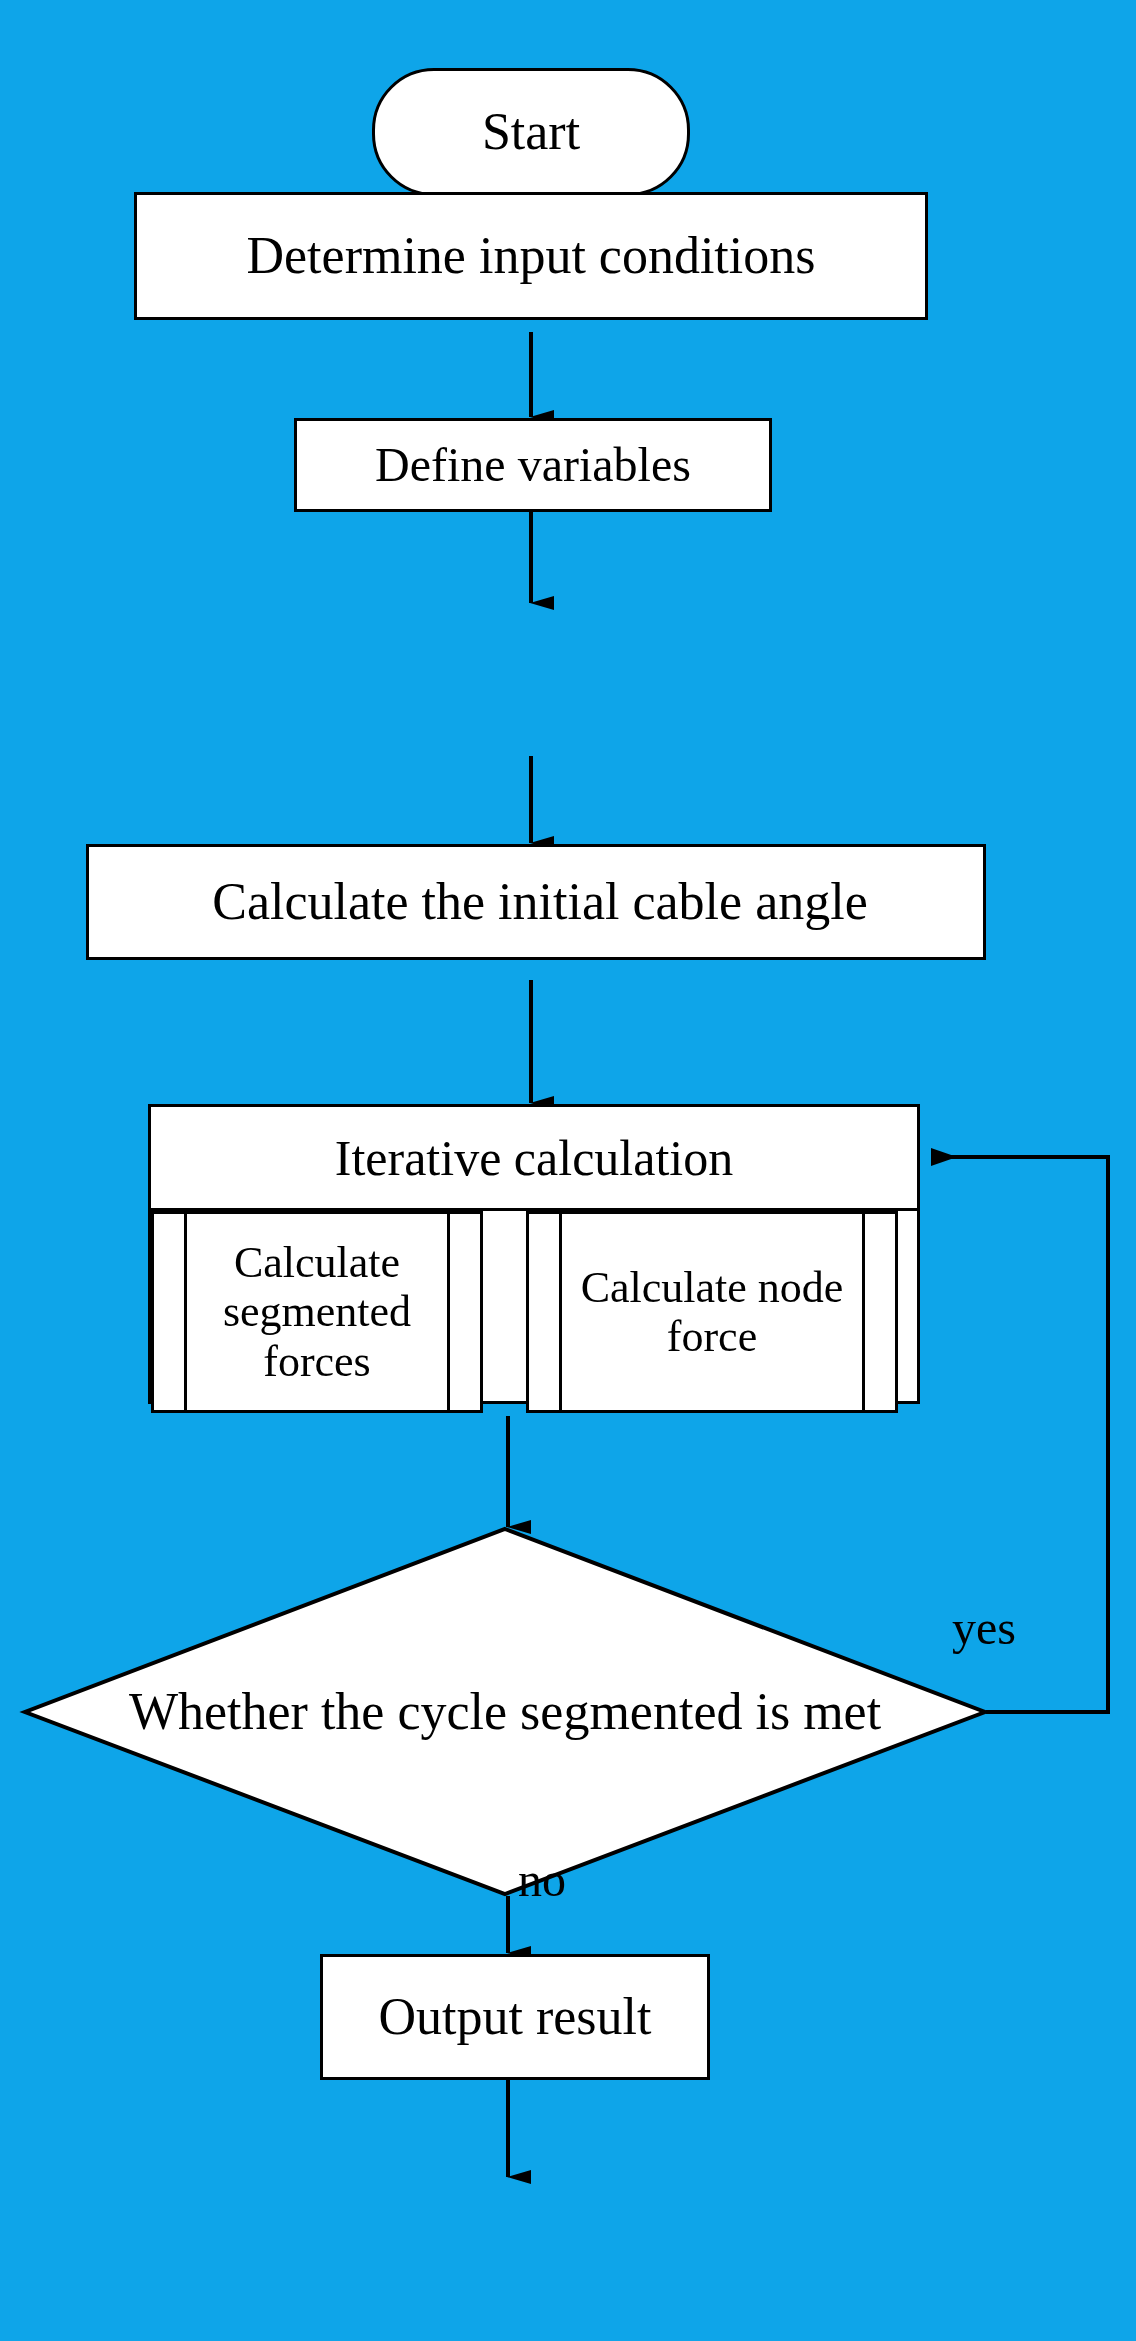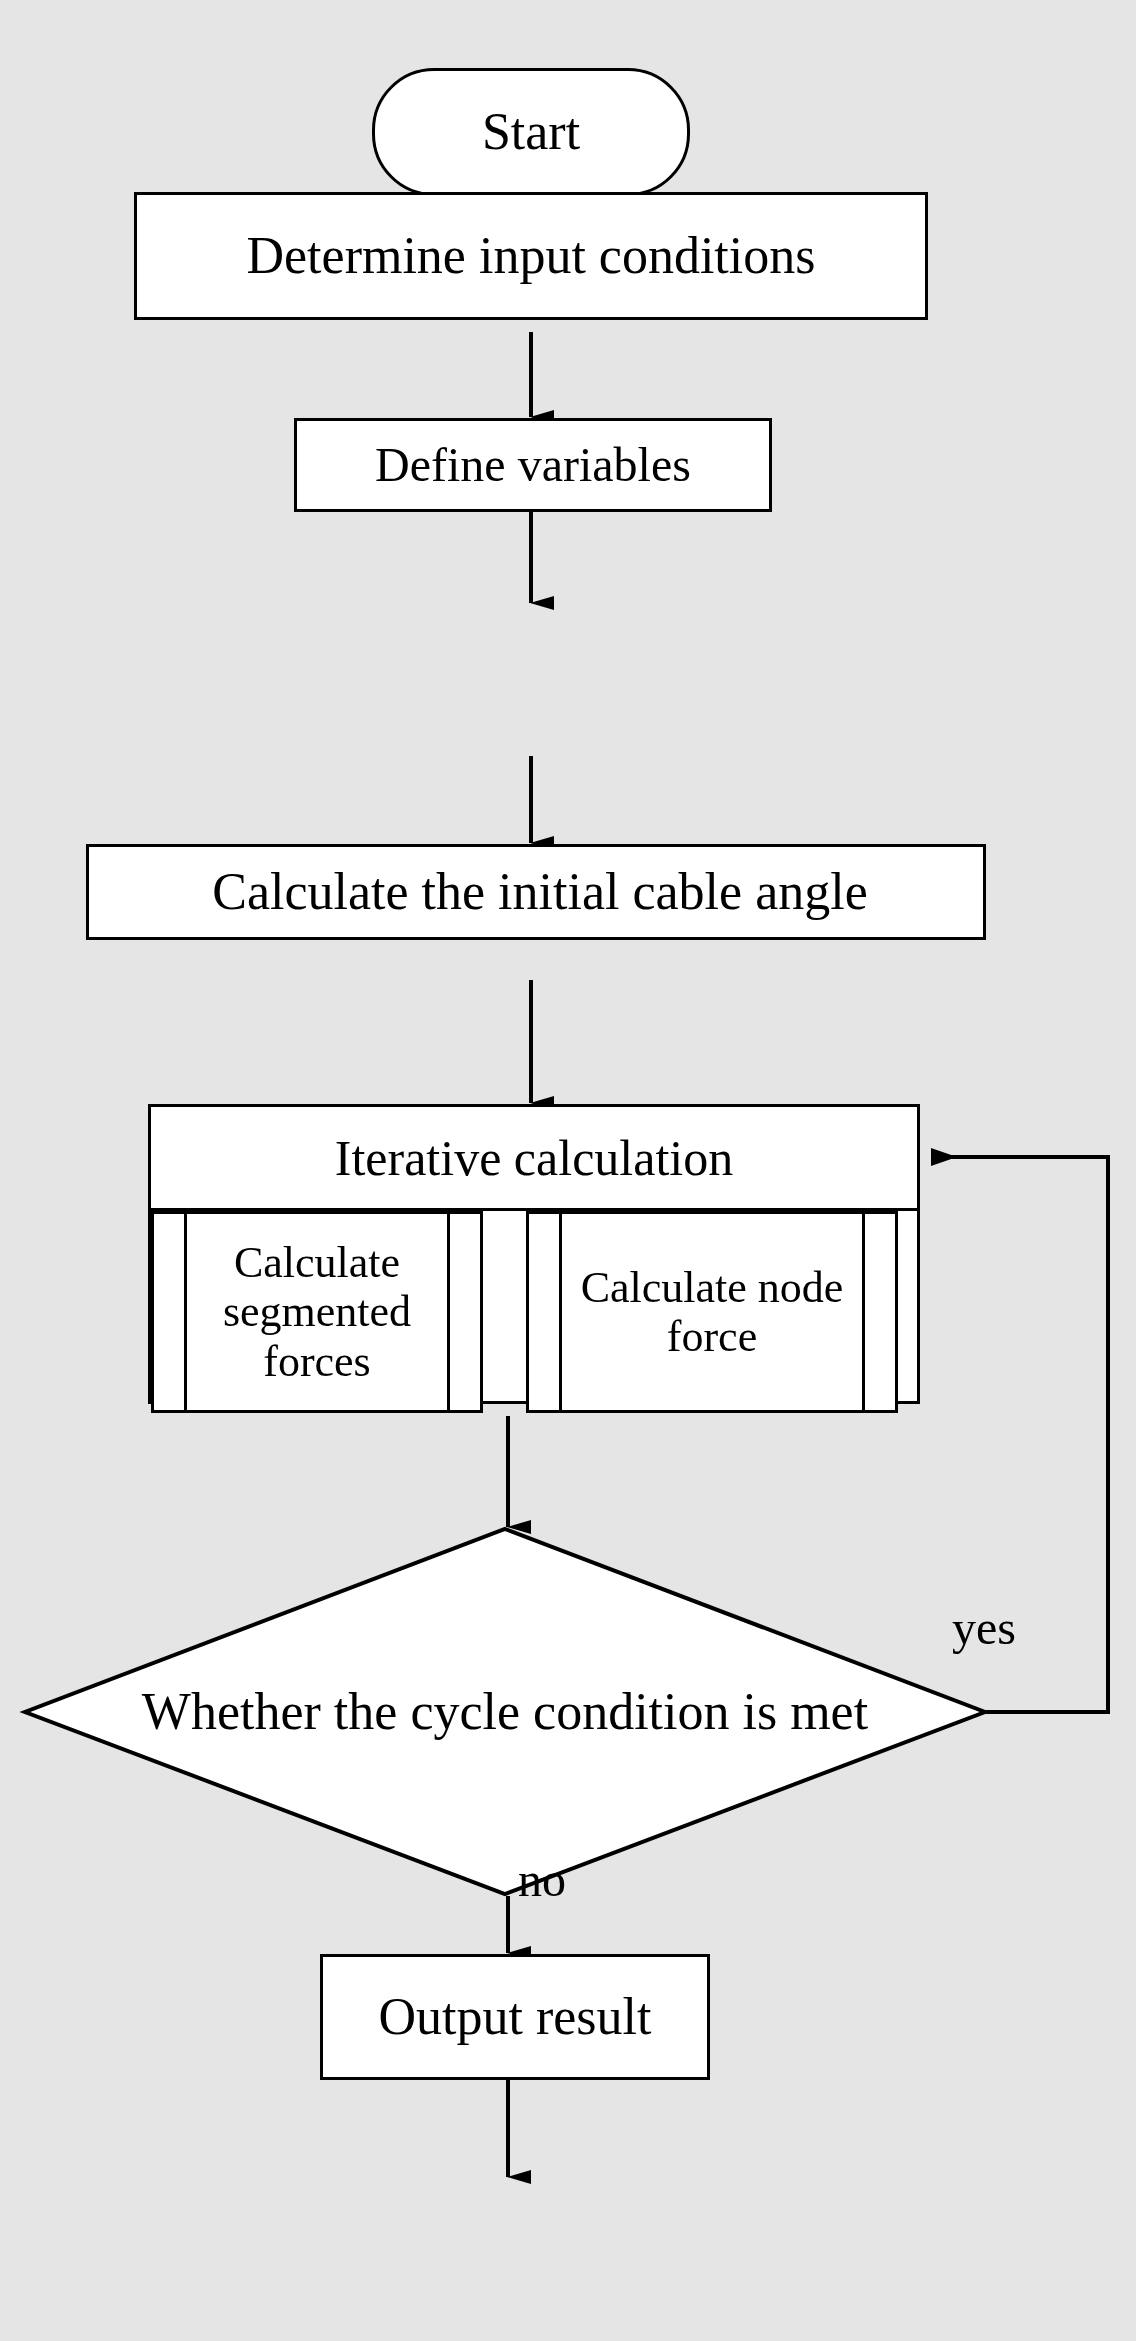--- a/index.html
+++ b/index.html
@@ -9,21 +9,21 @@
     background: #ffffff;
   }
   body {
     font-family: "Liberation Serif", "DejaVu Serif", serif;
     color: #000000;
   }
   #canvas {
     position: relative;
     width: 1136px;
     height: 2341px;
-    background: #e5e5e5;
+    background: #0ea5e9;
     overflow: hidden;
   }
   #edges {
     position: absolute;
     left: 0;
     top: 0;
     width: 1136px;
     height: 2341px;
     pointer-events: none;
   }
@@ -53,21 +53,21 @@
   }
   #node-define {
     left: 294px; top: 418px; width: 478px; height: 94px;
     font-size: 48px;
   }
   #node-buoy {
     left: 204px; top: 604px; width: 658px; height: 152px;
     font-size: 52px;
   }
   #node-cable-angle {
-    left: 86px; top: 844px; width: 900px; height: 96px;
+    left: 86px; top: 844px; width: 900px; height: 116px;
     font-size: 52px;
     padding-left: 8px;
   }
   
   #group-iterative {
     position: absolute;
     left: 148px; top: 1104px; width: 772px; height: 300px;
     box-sizing: border-box;
     border: 3px solid #000000;
     background: #ffffff;
@@ -227,21 +227,21 @@
       </div>
       <div class="subprocess" id="sub-nodeforce">
         <div class="subprocess-inner">
           <span>Calculate node force</span>
         </div>
       </div>
     </div>
   </div>
 
   <div id="node-decision">
-    <div id="decision-label">Whether the cycle condition is met</div>
+    <div id="decision-label">Whether the cycle segmented is met</div>
   </div>
 
   <div class="edge-label" id="label-yes">yes</div>
   <div class="edge-label" id="label-no">no</div>
 
   <div class="node" id="node-output">
     <span>Output result</span>
   </div>
 
 

